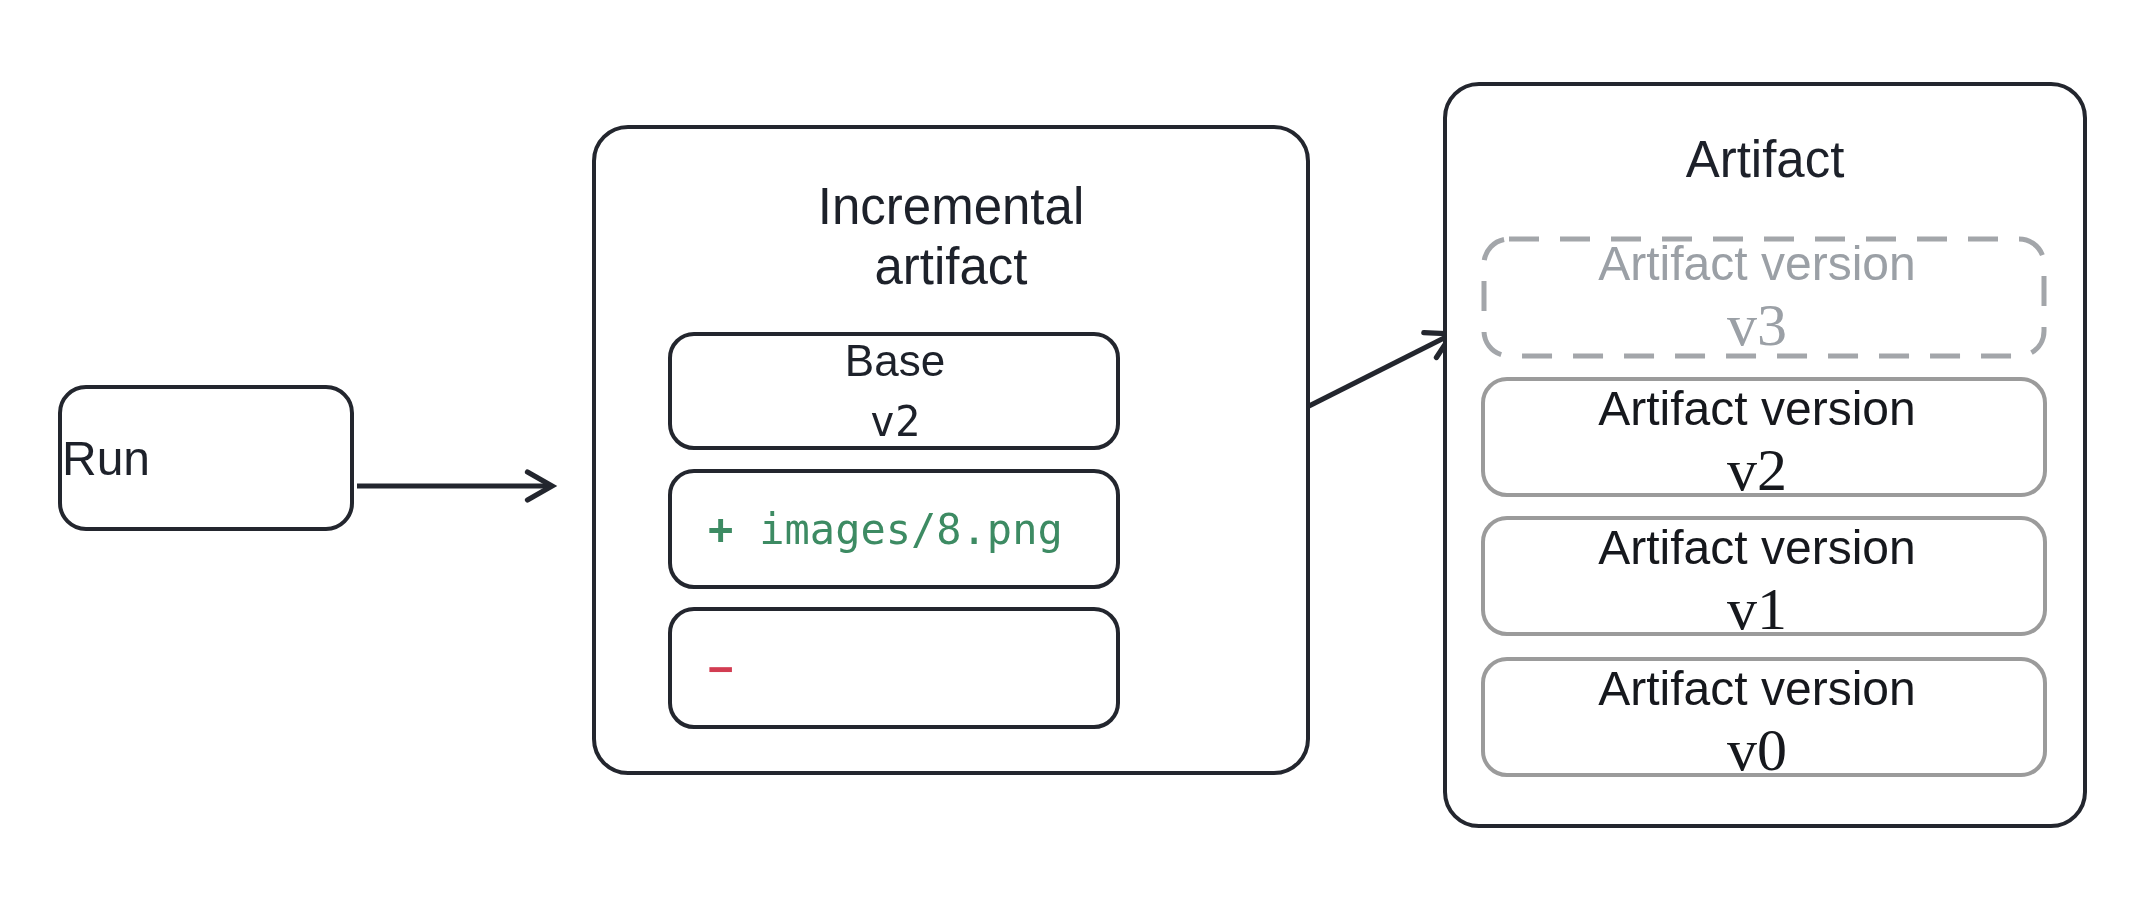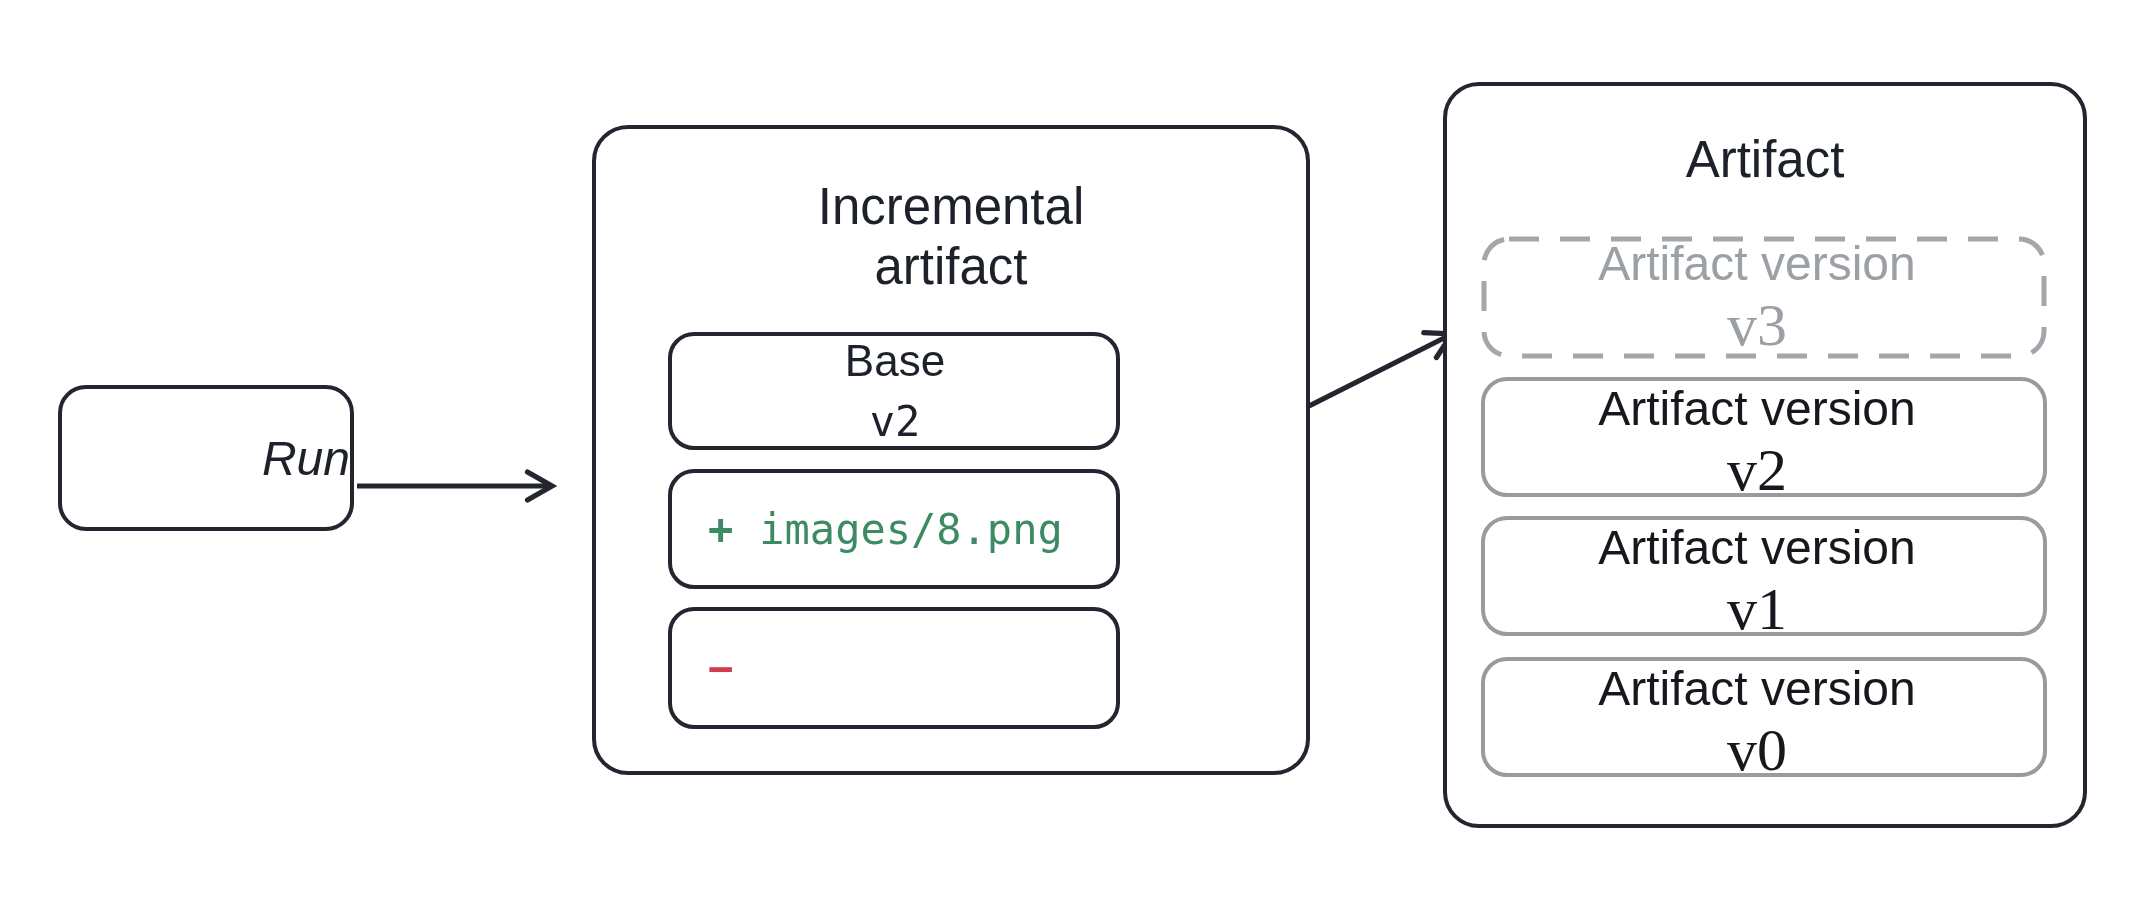--- a/index.html
+++ b/index.html
@@ -16,23 +16,22 @@
     position: absolute;
     border: 4px solid #23262e;
     border-radius: 36px;
     background: #ffffff;
     box-sizing: border-box;
   }
   
   #run-node {
     left: 58px; top: 385px; width: 296px; height: 146px;
     border-radius: 28px;
-    display: flex; align-items: center; justify-content: flex-end;
+    display: flex; align-items: center; justify-content: flex-start;
     font-size: 48px;
-    font-style: italic;
   }
   
   #inc-node { left: 568px; top: 125px; width: 718px; height: 650px; margin-left: 24px; }
   .panel-title {
     text-align: center;
     font-size: 51px;
     line-height: 60px;
     color: #1d212a;
   }
   #inc-title { margin: 48px auto 0; max-width: 320px; }

